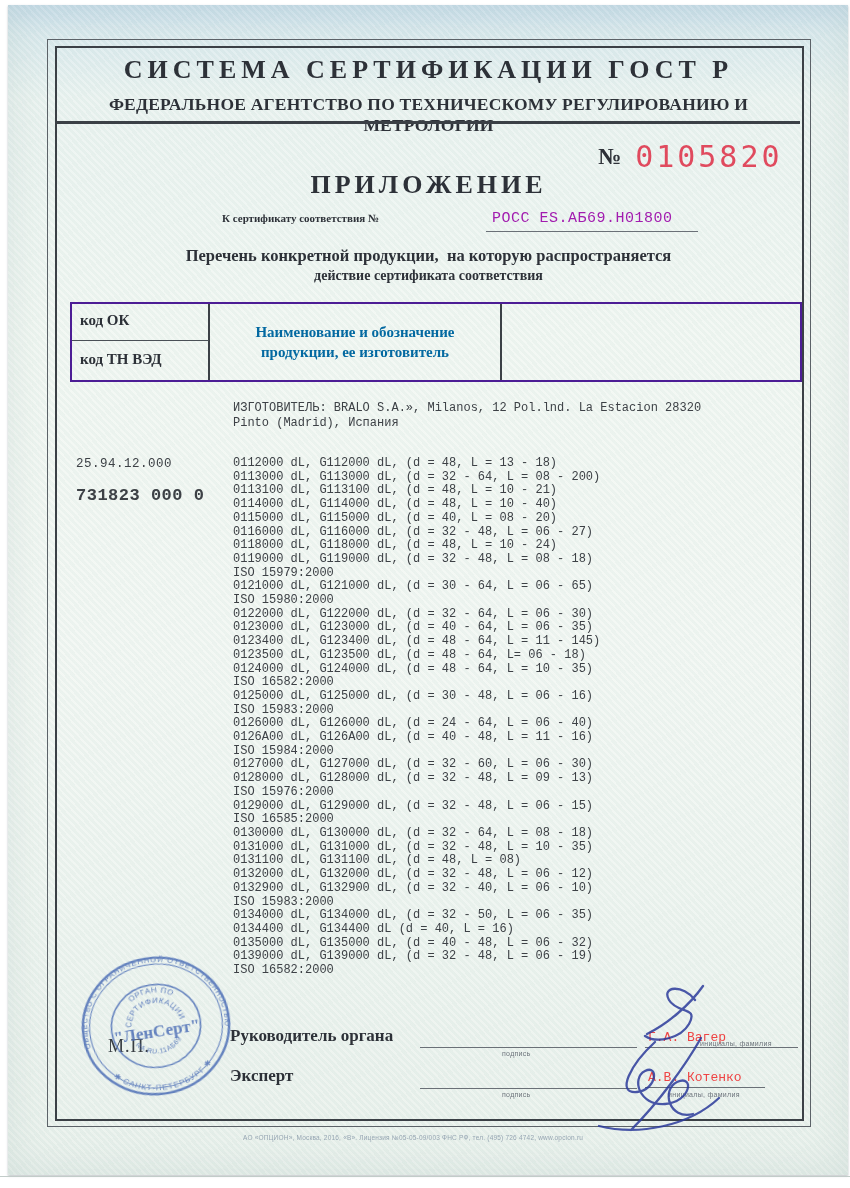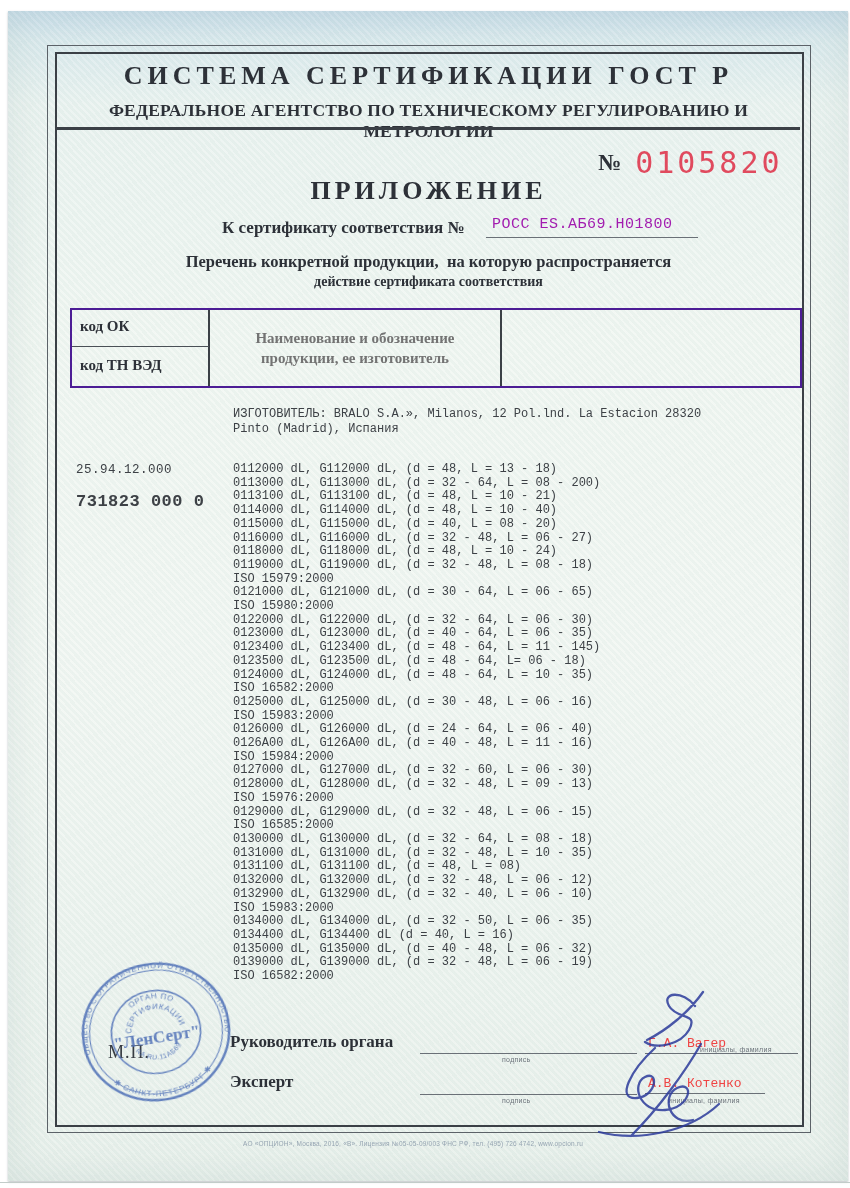--- a/index.html
+++ b/index.html
@@ -1,52 +1,52 @@
 <!DOCTYPE html>
 <html><head>
 <meta charset="utf-8">
 <style>
   html,body{margin:0;padding:0;}
   body{
     width:850px;height:1188px;background:#ffffff;position:relative;overflow:hidden;
     font-family:"Liberation Serif","DejaVu Serif",serif;
   }
-  #page{position:absolute;left:0;top:6px;width:850px;height:964px;}
+  #page{position:absolute;left:0;top:0;width:850px;height:964px;}
   .paper{
     position:absolute;left:8px;top:5px;width:840px;height:1170px;
     background:
       repeating-linear-gradient(47deg, rgba(255,255,255,.18) 0 2px, rgba(190,215,210,.10) 2px 5px),
       linear-gradient(180deg,#c6dcea 0%, #d8e8ec 2.5%, #e9f2ef 8%, #f0f6f1 28%, #f1f6f2 55%, #ecf3ee 80%, #e8f0eb 100%);
     box-shadow: inset 0 0 40px rgba(160,185,180,.25), 0 1px 2px rgba(120,130,135,.5);
   }
   .frame-outer{position:absolute;left:47px;top:39px;width:762px;height:1086px;border:1px solid #5c6268;}
   .frame-inner{position:absolute;left:55px;top:46px;width:745px;height:1071px;border:2px solid #3b4046;}
   .t-dark{color:#2d3138;}
   .center-band{position:absolute;left:55px;width:747px;text-align:center;}
   .hdr1{top:55px;font-size:26px;font-weight:bold;letter-spacing:5px;}
   .hdr2{top:94px;font-size:17.5px;font-weight:bold;letter-spacing:.2px;}
   .hdr-rule{position:absolute;left:57px;top:121px;width:743px;height:3px;background:#3b4046;}
   .serial{position:absolute;left:598px;top:139px;white-space:nowrap;}
   .serial .no{font-size:23px;font-weight:bold;color:#2d3138;vertical-align:middle;}
   .serial .digits{font-family:"DejaVu Sans Mono","Liberation Mono",monospace;font-size:30px;letter-spacing:3px;vertical-align:middle;margin-left:10px;}
   .doc-title{top:170px;font-size:26px;font-weight:bold;letter-spacing:4px;}
-  .cert-label{position:absolute;left:222px;top:212px;font-size:17px;font-weight:bold;}
+  .cert-label{position:absolute;left:222px;top:212px;font-size:11px;font-weight:bold;}
   .cert-number{position:absolute;left:492px;top:210px;font-family:"Liberation Mono","DejaVu Sans Mono",monospace;font-size:15px;color:#a21caf;letter-spacing:.5px;white-space:pre;}
   .cert-underline{position:absolute;left:486px;top:231px;width:212px;height:1px;background:#6a7077;}
   .sub1{top:246px;font-size:16.5px;font-weight:bold;white-space:pre;}
   .sub2{top:268px;font-size:14px;font-weight:bold;}
   
   .tbl{position:absolute;left:70px;top:302px;width:728px;height:76px;border:2px solid #4c1d95;}
   .tbl .v1{position:absolute;left:136px;top:0;width:2px;height:100%;background:#3b4046;}
   .tbl .v2{position:absolute;left:428px;top:0;width:2px;height:100%;background:#3b4046;}
   .tbl .h1{position:absolute;left:0;top:36px;width:137px;height:1px;background:#4a5056;}
   .cell-label{position:absolute;font-size:15px;font-weight:600;color:#2d3138;}
   .c1a{left:8px;top:8px;}
   .c1b{left:8px;top:47px;}
-  .chead{position:absolute;top:0;height:100%;display:flex;flex-direction:column;justify-content:center;text-align:center;font-size:15px;font-weight:600;color:#737373;line-height:20px;}
+  .chead{position:absolute;top:0;height:100%;display:flex;flex-direction:column;justify-content:center;text-align:center;font-size:15px;font-weight:600;color:#0369a1;line-height:20px;}
   .c2{left:138px;width:290px;}
   .c3{left:430px;width:298px;}
   
   .mono{font-family:"Liberation Mono","DejaVu Sans Mono",monospace;color:#3d4146;}
   .mfr{position:absolute;left:233px;top:401px;font-size:12px;line-height:15px;white-space:pre;}
   .code-ok{position:absolute;left:76px;top:457px;font-size:12.5px;letter-spacing:.5px;white-space:pre;}
   .code-tnved{position:absolute;left:76px;top:486px;font-size:17px;letter-spacing:.5px;white-space:pre;font-weight:bold;}
   .prod-list{position:absolute;left:233px;top:457px;font-size:12px;line-height:13.7px;}
   .prod-list .list-line{white-space:pre;}
   

